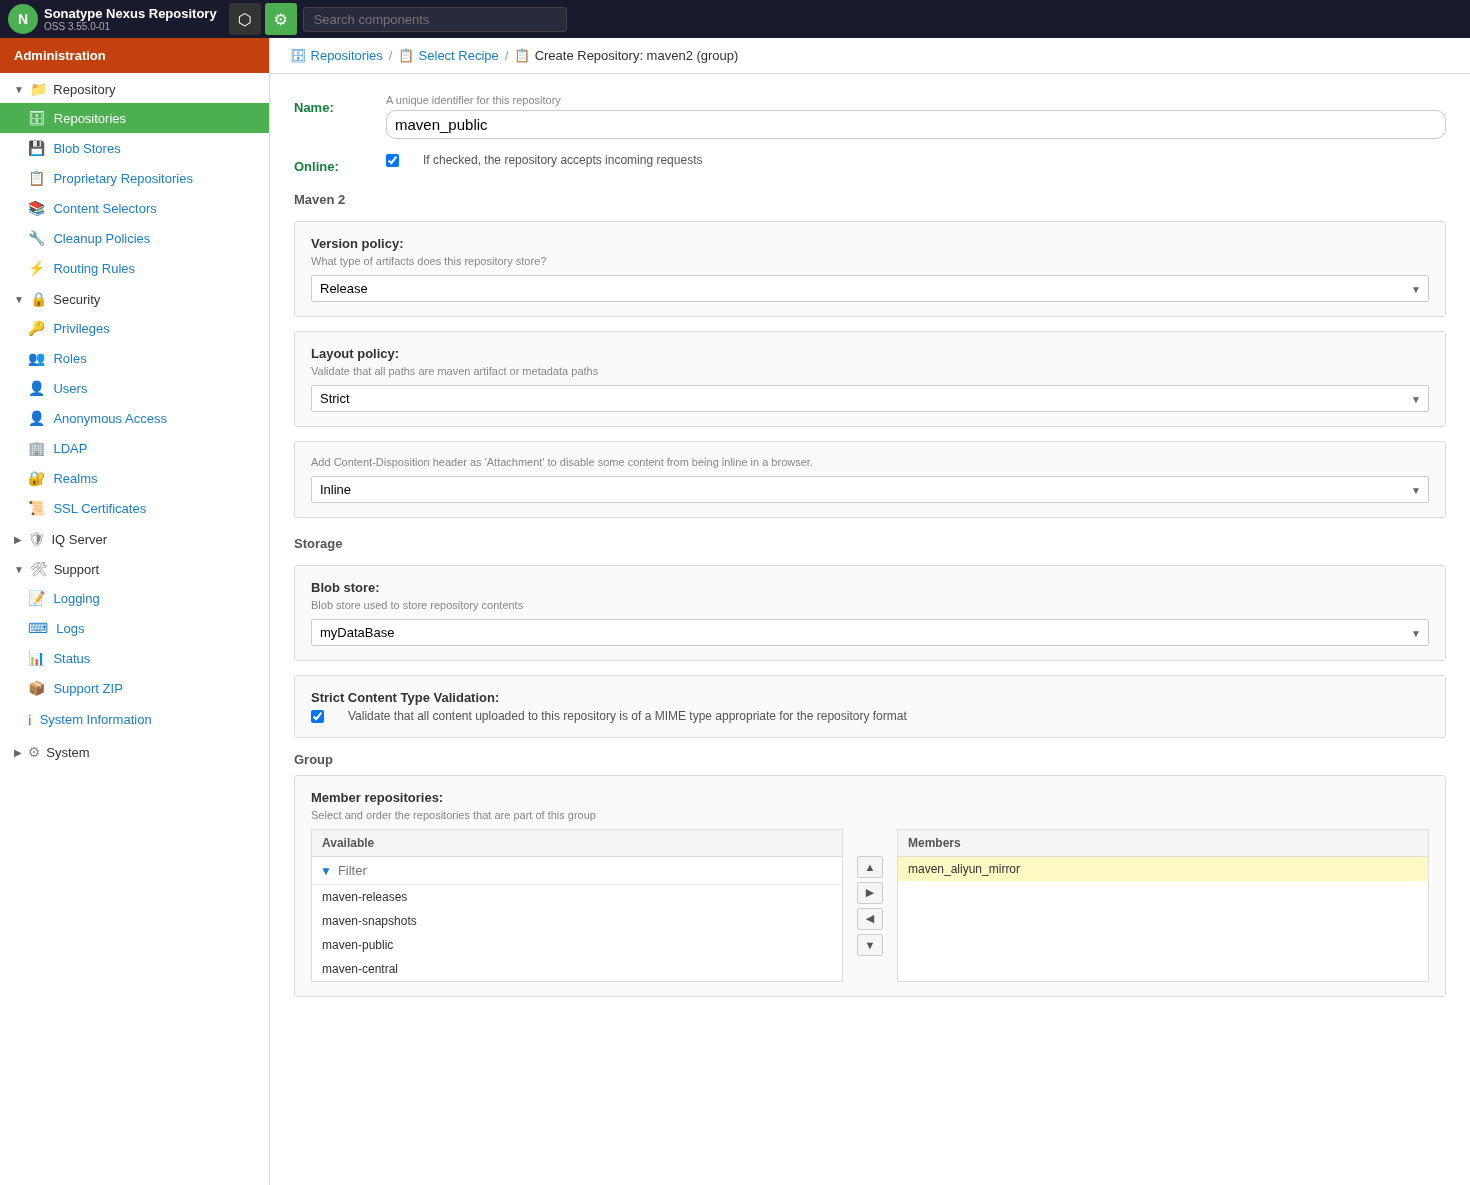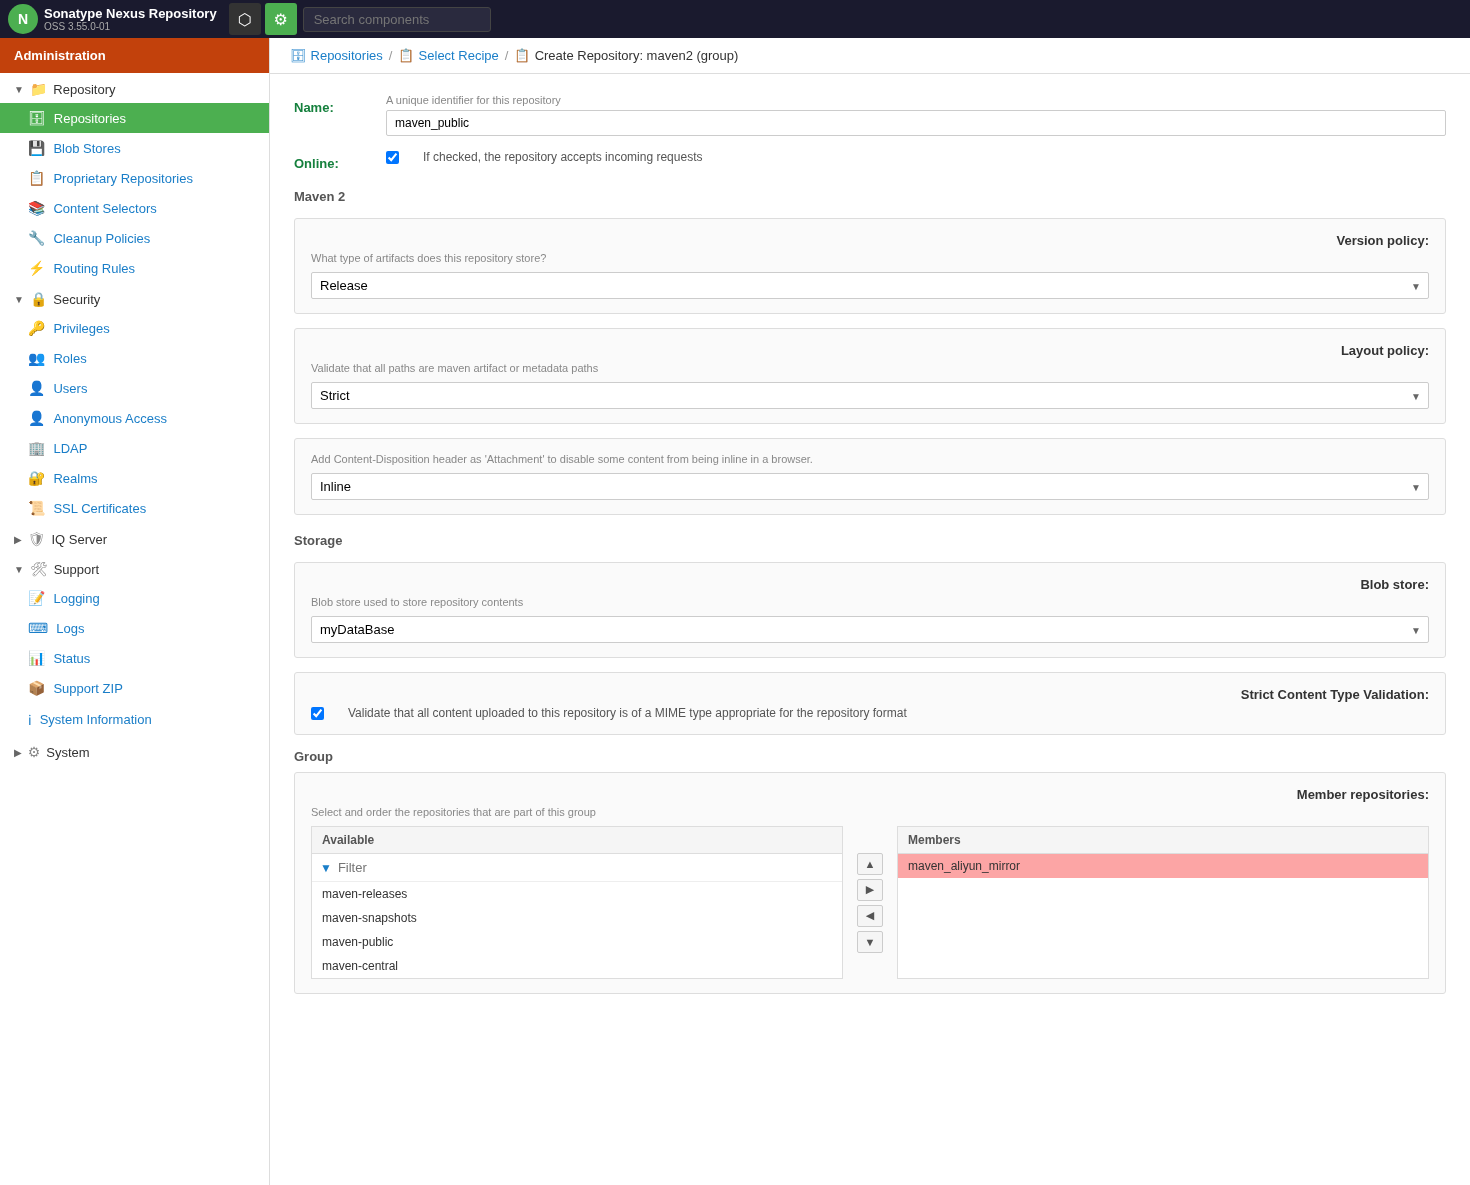--- a/index.html
+++ b/index.html
@@ -51,21 +51,21 @@
       font-size: 16px;
     }
     .topbar-icon-btn.active { background: #4caf50; }
     .search-box {
       background: #2a2a3e;
       border: 1px solid #444;
       border-radius: 3px;
       color: #ccc;
       padding: 4px 10px;
       font-size: 13px;
-      width: 188px;
+      width: 264px;
       outline: none;
     }
 
     
     .main-layout {
       display: flex;
       flex: 1;
       overflow: hidden;
     }
 
@@ -162,23 +162,23 @@
     }
     .form-field { flex: 1; }
     .field-hint {
       font-size: 11px;
       color: #888;
       margin-bottom: 4px;
     }
     .text-input {
       width: 100%;
       border: 1px solid #ccc;
-      border-radius: 2px;
+      border-radius: 10px;
       padding: 5px 8px;
-      font-size: 12px;
+      font-size: 15px;
       outline: none;
     }
     .checkbox-row {
       display: flex;
       align-items: center;
       gap: 24px;
       font-size: 12px;
       color: #555;
     }
 
@@ -197,21 +197,20 @@
       border-radius: 3px;
       padding: 14px 16px;
       margin-bottom: 14px;
       background: #fafafa;
     }
     .subsection-title {
       font-size: 13px;
       font-weight: bold;
       color: #333;
       margin-bottom: 4px;
-      text-align: right;
     }
     .subsection-hint {
       font-size: 11px;
       color: #888;
       margin-bottom: 8px;
     }
     .select-input {
       width: 100%;
       border: 1px solid #ccc;
       border-radius: 2px;
@@ -279,21 +278,21 @@
       cursor: pointer;
     }
 
     .members-panel {
       flex: 1;
     }
     .members-item {
       padding: 5px 10px;
       font-size: 12px;
       color: #333;
-      background: #fca5a5;
+      background: #fef9c3;
     }
 
     
     .arrow-btns {
       display: flex;
       flex-direction: column;
       justify-content: center;
       gap: 4px;
       padding: 0 4px;
     }

